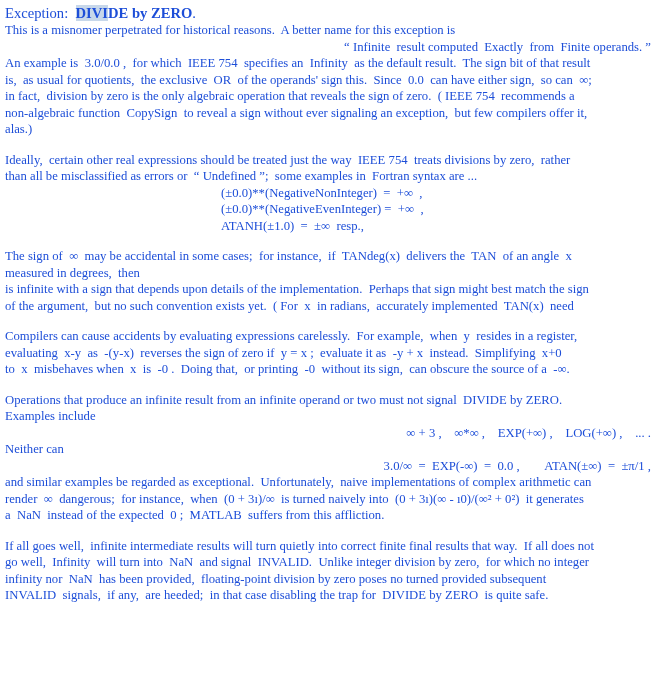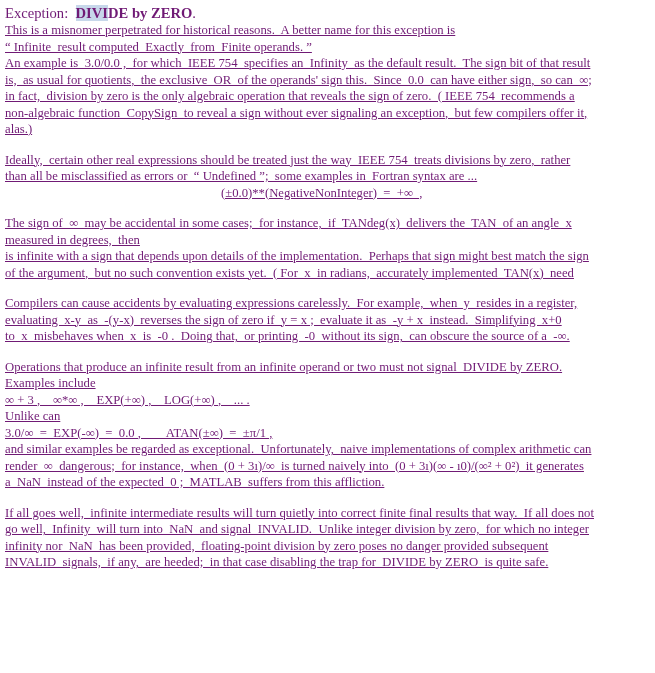--- a/index.html
+++ b/index.html
@@ -18,66 +18,67 @@
     font-size: 14.6px;
     height: 18px; line-height: 18px;
     white-space: pre;
   }
   .b { font-weight: 700; }
   .block { margin-bottom: 14px; }
   .block:last-child { margin-bottom: 16px; }
   .line {
     height: 16.5px; line-height: 16.5px;
     white-space: pre;
-    text-decoration: underline;
   }
-  .center { text-align: left; }
+  .center { text-align: right; }
   .indent { padding-left: 216px; }
 </style>
 </head>
 <body style="background: rgb(255, 255, 255);">
 
-<div class="page" style="color: #701a75;">
+<div class="page" style="color: #1d4ed8;">
   <div class="title-line"><span>Exception:  </span><span class="b hl" style="background-color: rgb(199, 215, 234);">DIVI</span><span class="b">DE by ZERO</span><span>.</span></div>
   <div id="doc">
       <div class="block">
         <div class="line">This is a misnomer perpetrated for historical reasons.  A better name for this exception is</div>
         <div class="line center">“ Infinite  result computed  Exactly  from  Finite operands. ”</div>
         <div class="line">An example is  3.0/0.0 ,  for which  IEEE 754  specifies an  Infinity  as the default result.  The sign bit of that result</div>
         <div class="line">is,  as usual for quotients,  the exclusive  OR  of the operands' sign this.  Since  0.0  can have either sign,  so can  ∞;</div>
         <div class="line">in fact,  division by zero is the only algebraic operation that reveals the sign of zero.  ( IEEE 754  recommends a</div>
         <div class="line">non-algebraic function  CopySign  to reveal a sign without ever signaling an exception,  but few compilers offer it,</div>
         <div class="line">alas.)</div>
       </div>
       <div class="block">
         <div class="line">Ideally,  certain other real expressions should be treated just the way  IEEE 754  treats divisions by zero,  rather</div>
         <div class="line">than all be misclassified as errors or  “ Undefined ”;  some examples in  Fortran syntax are ...</div>
         <div class="line indent">(±0.0)**(NegativeNonInteger)  =  +∞  ,</div>
+        <div class="line indent">(±0.0)**(NegativeEvenInteger) =  +∞  ,</div>
+        <div class="line indent">ATANH(±1.0)  =  ±∞  resp.,</div>
       </div>
       <div class="block">
         <div class="line">The sign of  ∞  may be accidental in some cases;  for instance,  if  TANdeg(x)  delivers the  TAN  of an angle  x</div>
         <div class="line">measured in degrees,  then</div>
         <div class="line">is infinite with a sign that depends upon details of the implementation.  Perhaps that sign might best match the sign</div>
         <div class="line">of the argument,  but no such convention exists yet.  ( For  x  in radians,  accurately implemented  TAN(x)  need</div>
       </div>
       <div class="block">
         <div class="line">Compilers can cause accidents by evaluating expressions carelessly.  For example,  when  y  resides in a register,</div>
         <div class="line">evaluating  x-y  as  -(y-x)  reverses the sign of zero if  y = x ;  evaluate it as  -y + x  instead.  Simplifying  x+0</div>
         <div class="line">to  x  misbehaves when  x  is  -0 .  Doing that,  or printing  -0  without its sign,  can obscure the source of a  -∞.</div>
       </div>
       <div class="block">
         <div class="line">Operations that produce an infinite result from an infinite operand or two must not signal  DIVIDE by ZERO.</div>
         <div class="line">Examples include</div>
         <div class="line center">∞ + 3 ,    ∞*∞ ,    EXP(+∞) ,    LOG(+∞) ,    ... .</div>
-        <div class="line">Unlike can</div>
+        <div class="line">Neither can</div>
         <div class="line center">3.0/∞  =  EXP(-∞)  =  0.0 ,        ATAN(±∞)  =  ±π/1 ,</div>
         <div class="line">and similar examples be regarded as exceptional.  Unfortunately,  naive implementations of complex arithmetic can</div>
         <div class="line">render  ∞  dangerous;  for instance,  when  (0 + 3ı)/∞  is turned naively into  (0 + 3ı)(∞ - ı0)/(∞² + 0²)  it generates</div>
         <div class="line">a  NaN  instead of the expected  0 ;  MATLAB  suffers from this affliction.</div>
       </div>
       <div class="block">
         <div class="line">If all goes well,  infinite intermediate results will turn quietly into correct finite final results that way.  If all does not</div>
         <div class="line">go well,  Infinity  will turn into  NaN  and signal  INVALID.  Unlike integer division by zero,  for which no integer</div>
-        <div class="line">infinity nor  NaN  has been provided,  floating-point division by zero poses no danger provided subsequent</div>
+        <div class="line">infinity nor  NaN  has been provided,  floating-point division by zero poses no turned provided subsequent</div>
         <div class="line">INVALID  signals,  if any,  are heeded;  in that case disabling the trap for  DIVIDE by ZERO  is quite safe.</div>
       </div>
     </div>
 </div>
 
 </body></html>

